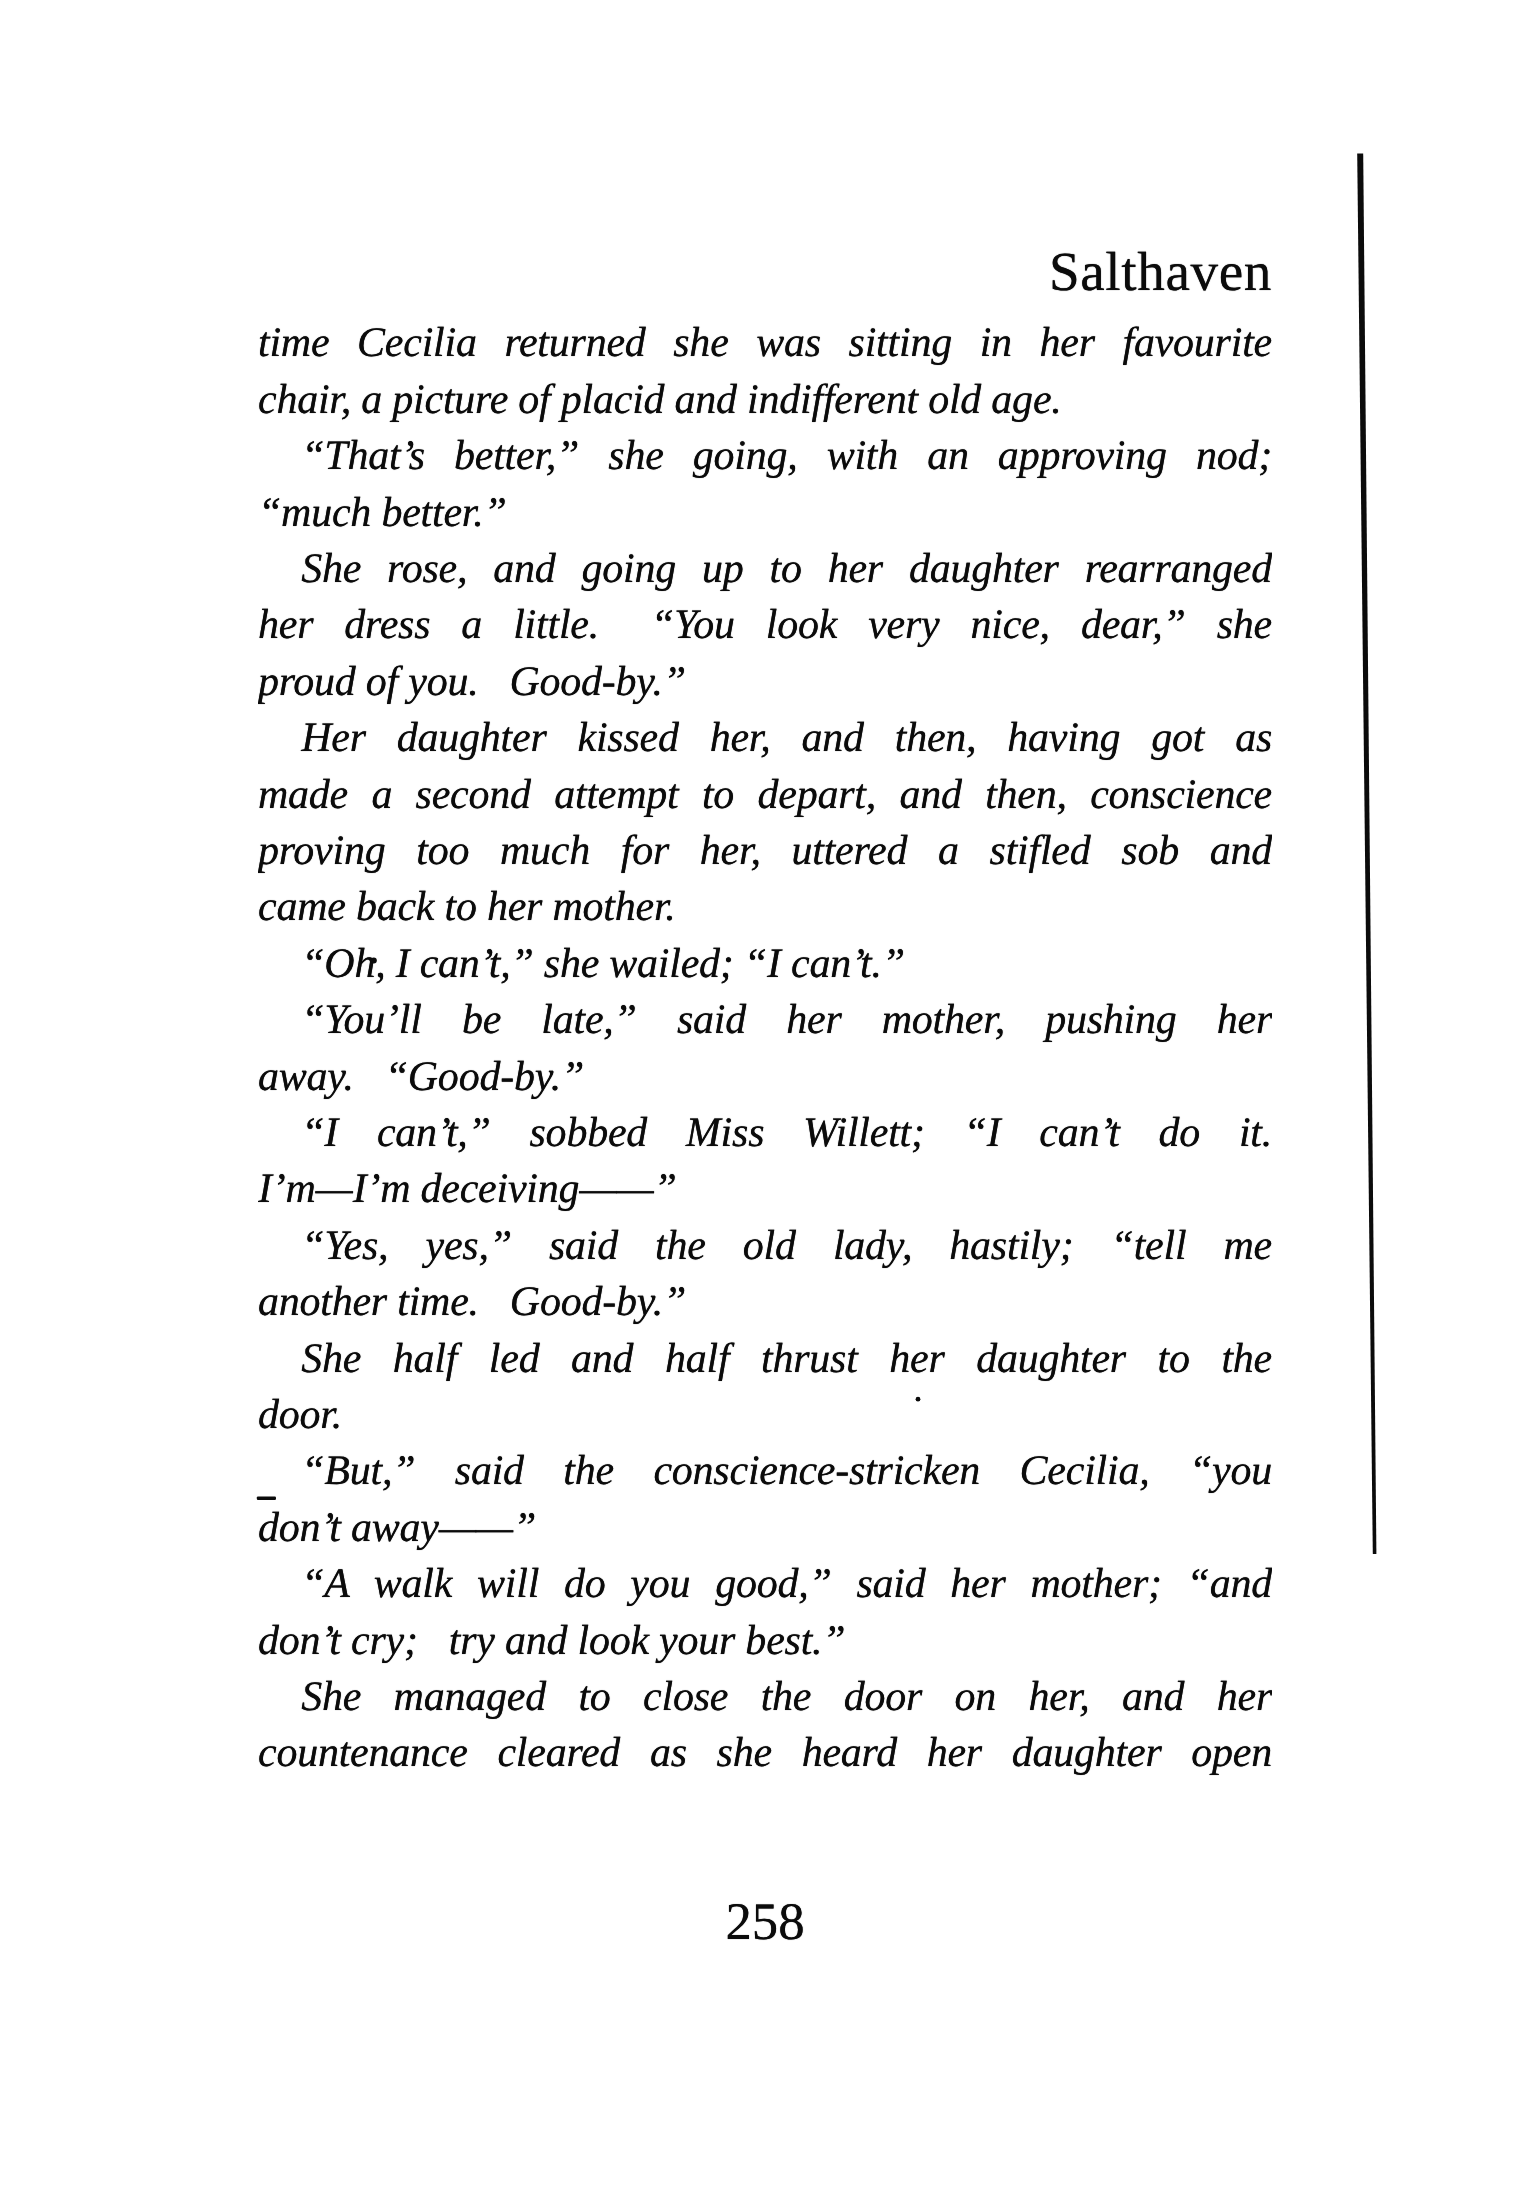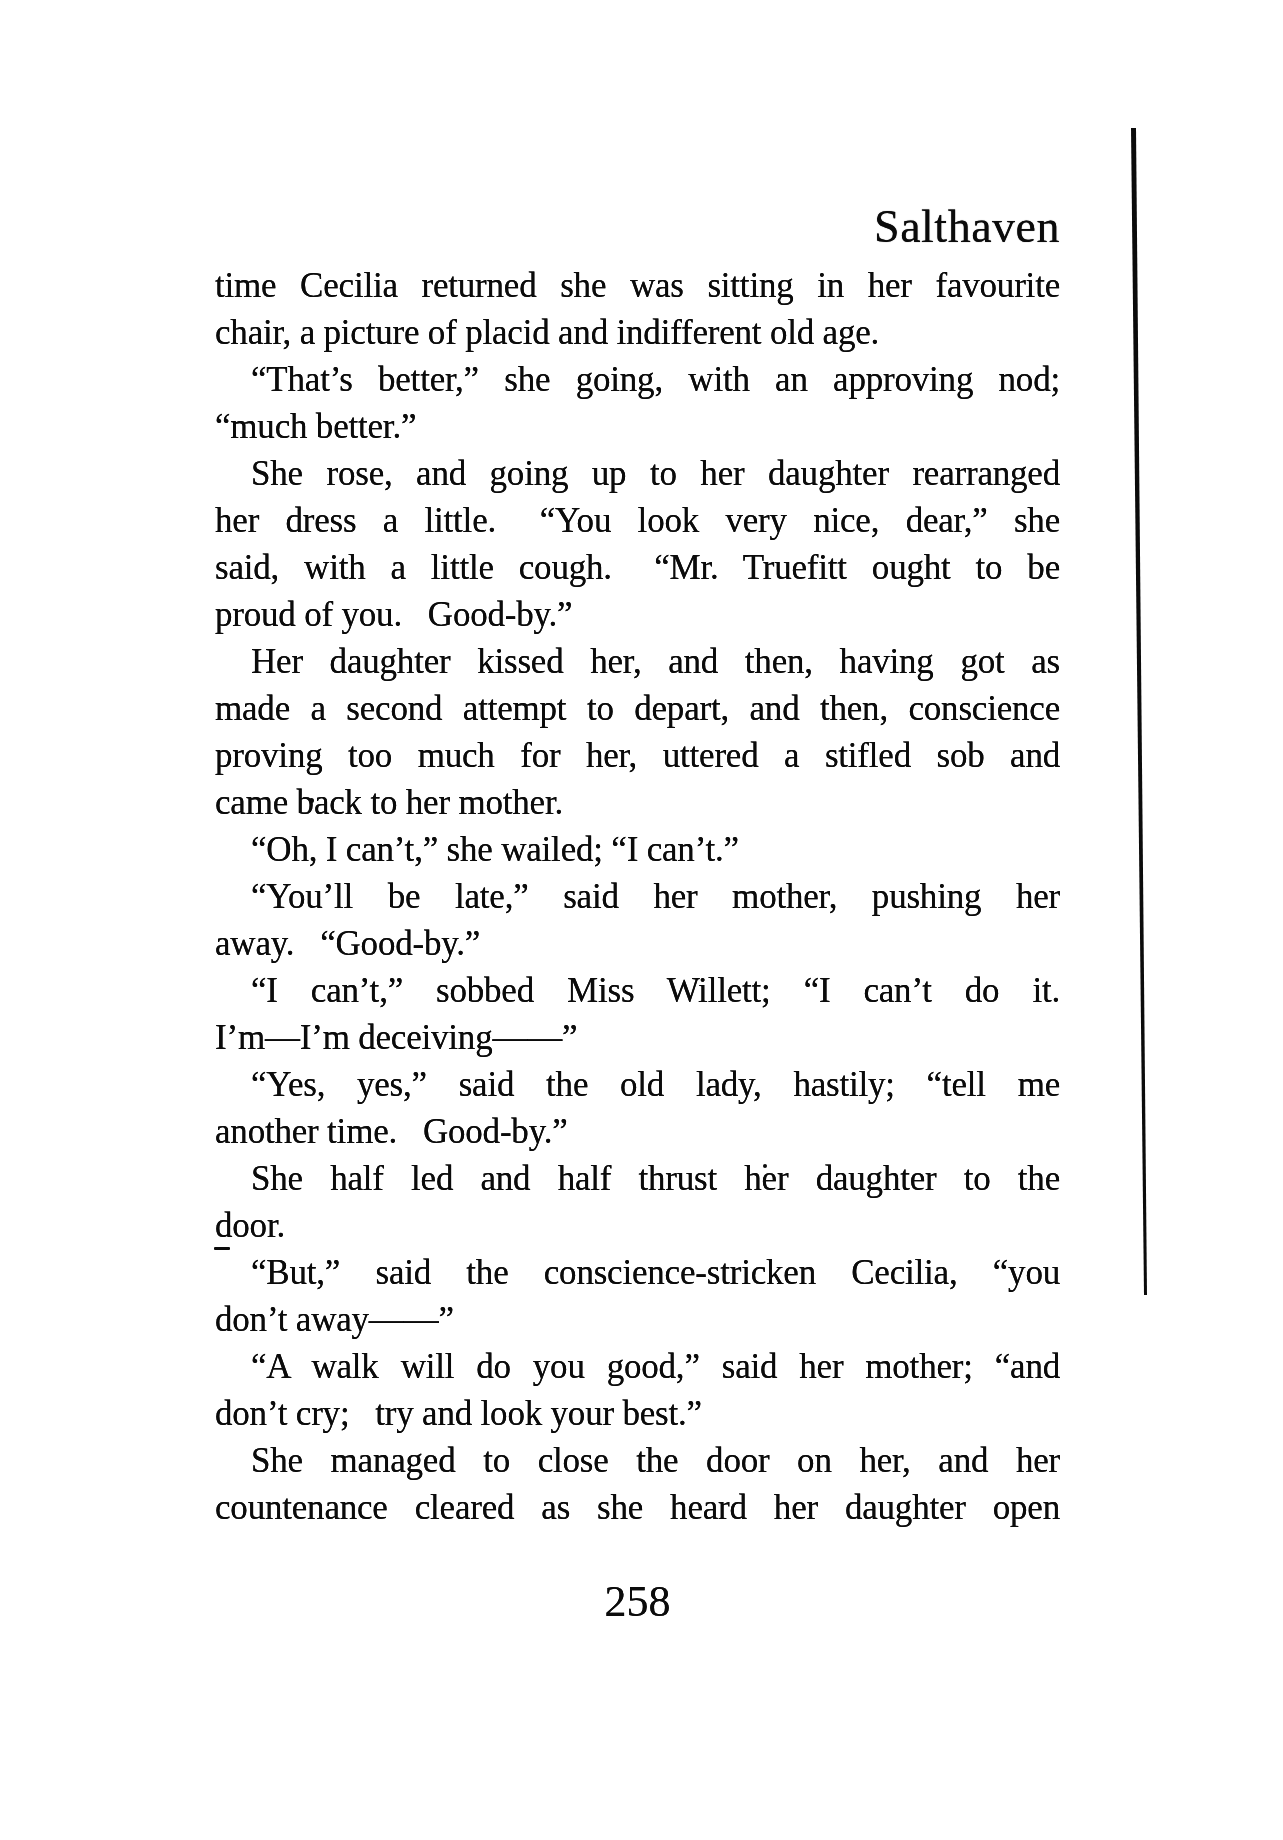--- a/index.html
+++ b/index.html
@@ -34,20 +34,21 @@
     left:215px;top:262px;width:845px;
   }
   .line{
     height:47px;
     line-height:47px;
     font-size:35px;
     letter-spacing:-0.2px;
     text-shadow:0 0 0.6px currentColor;
     overflow:hidden;
     text-align:left;
+    font-style:italic;
   }
   .line.just{
     text-align:justify;
     text-align-last:justify;
   }
   .line.indent{
     text-indent:36px;
   }
   .pagenum{
     position:absolute;
@@ -77,21 +78,20 @@
 
   <div class="title">Salthaven</div>
 
   <div class="textcol">
       <div class="line just">time Cecilia returned she was sitting in her favourite</div>
       <div class="line">chair, a picture of placid and indifferent old age.</div>
       <div class="line indent just">“That’s better,” she going, with an approving nod;</div>
       <div class="line">“much better.”</div>
       <div class="line indent just">She rose, and going up to her daughter rearranged</div>
       <div class="line just">her dress a little.  “You look very nice, dear,” she</div>
-      <div class="line just">said, with a little cough.  “Mr. Truefitt ought to be</div>
       <div class="line">proud of you.  Good-by.”</div>
       <div class="line indent just">Her daughter kissed her, and then, having got as</div>
       <div class="line just">made a second attempt to depart, and then, conscience</div>
       <div class="line just">proving too much for her, uttered a stifled sob and</div>
       <div class="line">came back to her mother.</div>
       <div class="line indent">“Oh, I can’t,” she wailed; “I can’t.”</div>
       <div class="line indent just">“You’ll be late,” said her mother, pushing her</div>
       <div class="line">away.  “Good-by.”</div>
       <div class="line indent just">“I can’t,” sobbed Miss Willett; “I can’t do it.</div>
       <div class="line">I’m—I’m deceiving——”</div>

